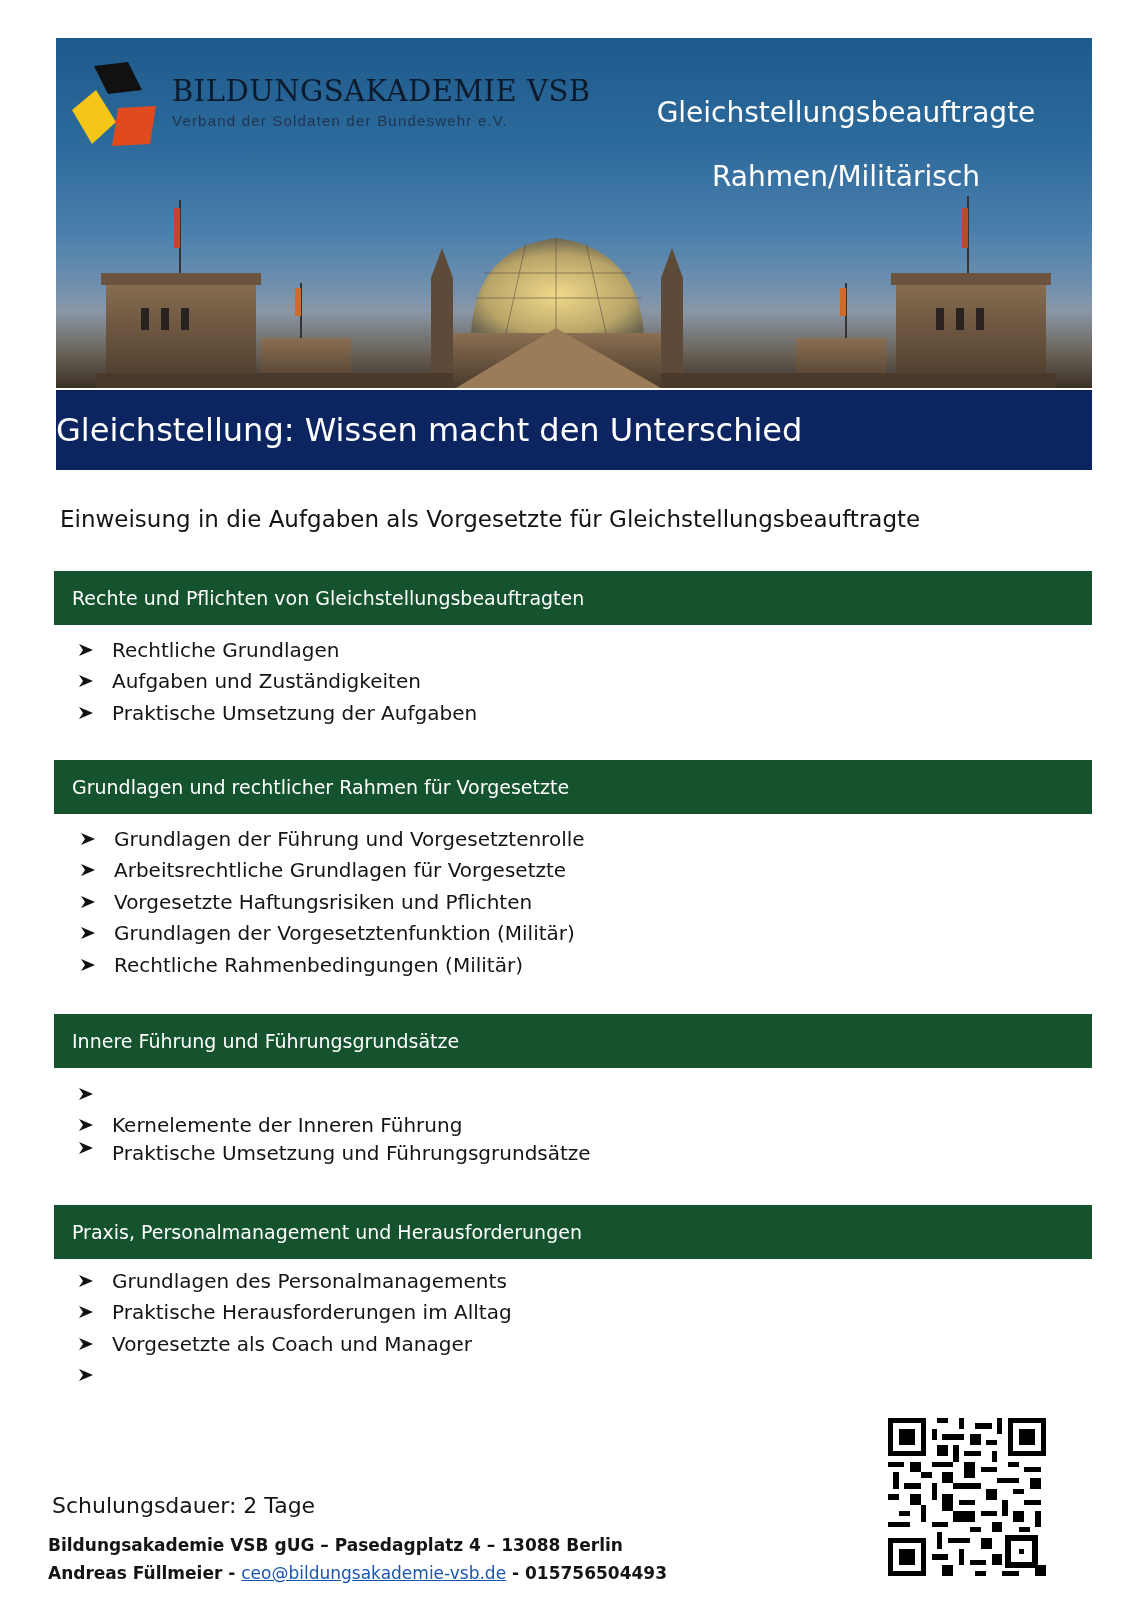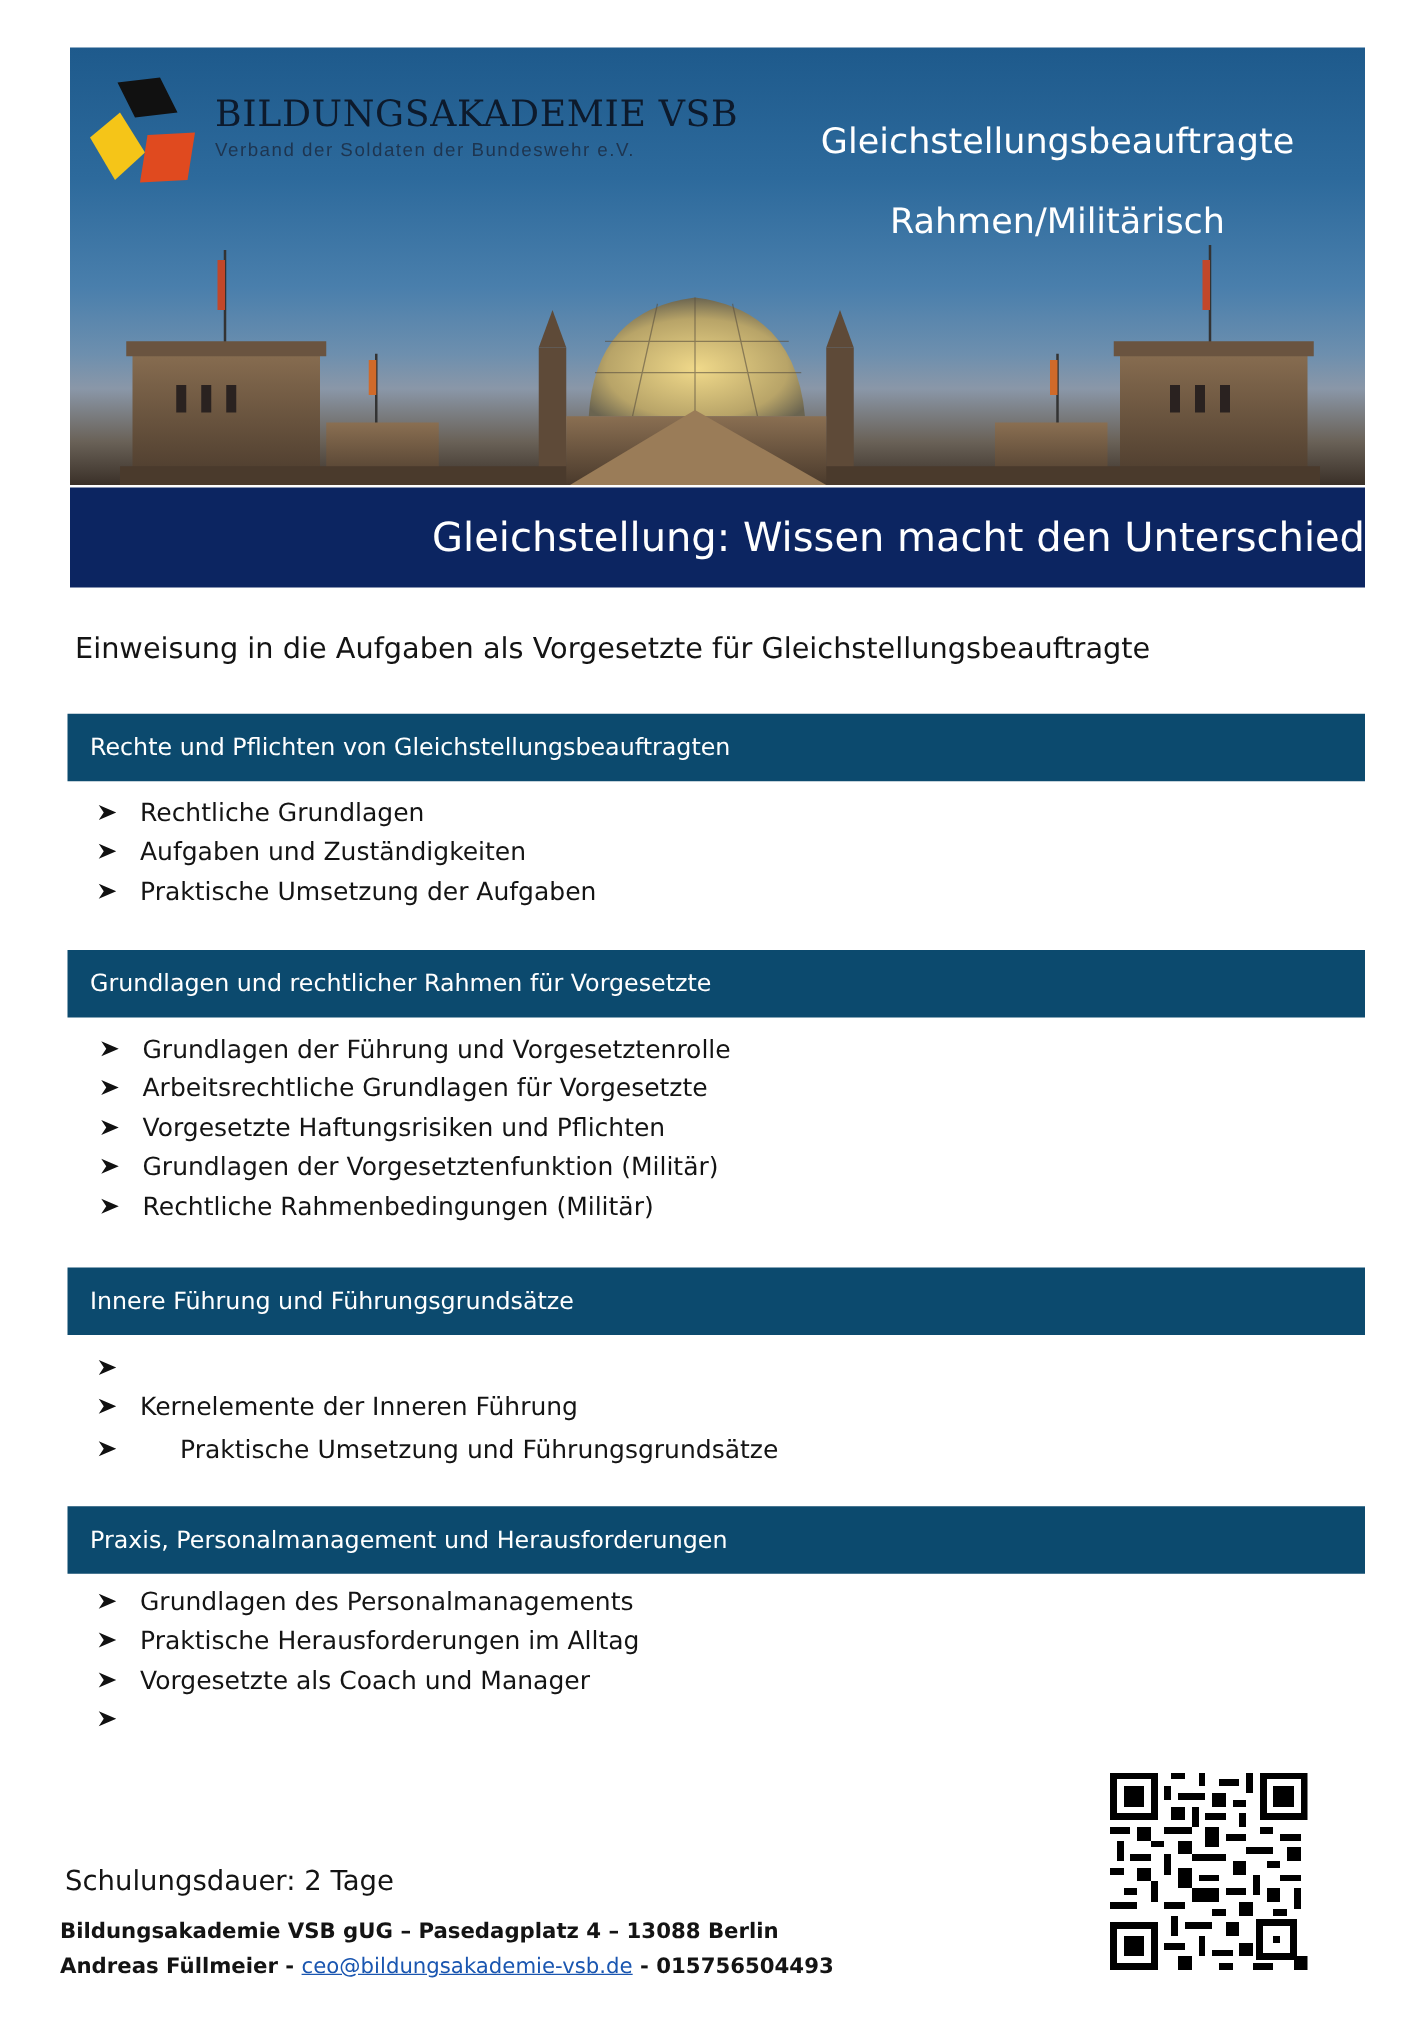--- a/index.html
+++ b/index.html
@@ -27,30 +27,30 @@
     font-size: 28px; color: #ffffff; white-space: nowrap;
   }
   .hero-title-2 {
     position: absolute; left: 540px; top: 122px; width: 500px; text-align: center;
     font-size: 28px; color: #ffffff; white-space: nowrap;
   }
   .reichstag { position: absolute; left: 0; top: 150px; width: 1036px; height: 200px; }
 
   .banner {
     position: absolute; left: 56px; top: 390px; width: 1036px; height: 80px;
-    background: #0c2561; display: flex; align-items: center; justify-content: flex-end;
+    background: #0c2561; display: flex; align-items: center; justify-content: flex-start;
   }
   .banner span { color: #ffffff; font-size: 32px; white-space: nowrap; }
 
   .subtitle {
     position: absolute; left: 60px; top: 506px; font-size: 23px; color: #141414; white-space: nowrap;
   }
 
   .section-head {
-    position: absolute; left: 54px; width: 1038px; height: 54px; background: #0c4a6e;
+    position: absolute; left: 54px; width: 1038px; height: 54px; background: #14532d;
     display: flex; align-items: center; padding-left: 18px;
   }
   .section-head span { color: #ffffff; font-size: 19px; white-space: nowrap; }
 
   .bullets { position: absolute; left: 78px; list-style: none; }
   .bullets li { display: flex; align-items: center; height: 31.5px; font-size: 20px; color: #141414; white-space: nowrap; }
   .bullets .arrow { width: 34px; display: inline-flex; align-items: center; }
   .bullets .arrow svg { width: 16px; height: 14px; }
 
   .duration { position: absolute; left: 52px; top: 1493px; font-size: 22px; color: #141414; white-space: nowrap; }
@@ -227,21 +227,21 @@
       </span>
     </li>
   <li>
       <span class="arrow">
         <svg viewBox="0 0 16 14">
           <polygon points="1,1 15,7 1,13 5,7" fill="#111"></polygon>
         </svg>
       </span>
       <span>Kernelemente der Inneren Führung</span>
     </li>
-  <li style="height:36px;align-items:center;gap:32px;">
+  <li style="height:36px;align-items:flex-start;">
       <span class="arrow">
         <svg viewBox="0 0 16 14">
           <polygon points="1,1 15,7 1,13 5,7" fill="#111"></polygon>
         </svg>
       </span>
       <span>Praktische Umsetzung und Führungsgrundsätze</span>
     </li>
 </ul>
 
 <div class="section-head" style="top:1205px;">

